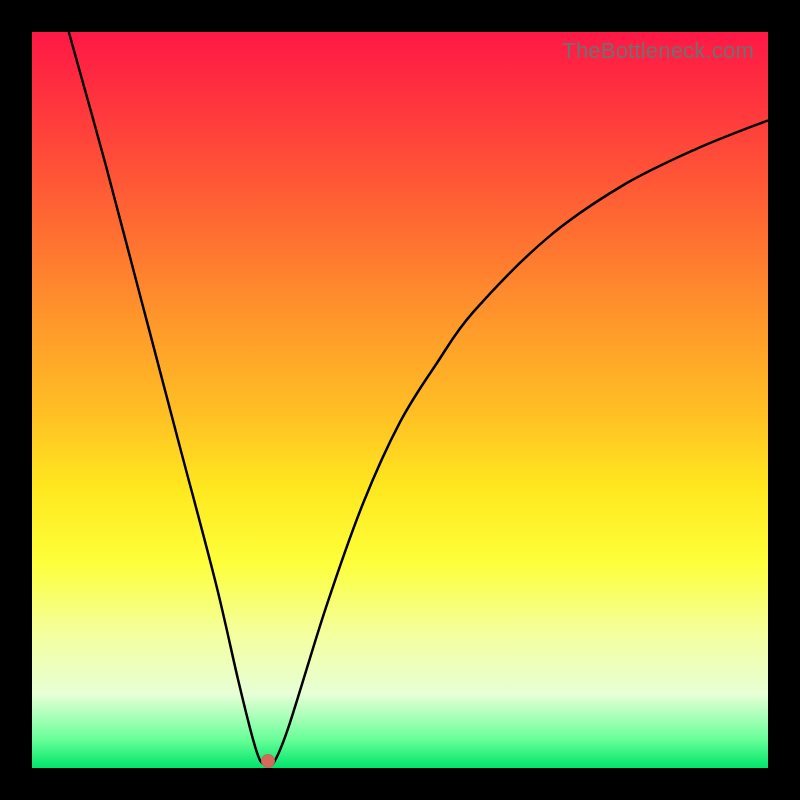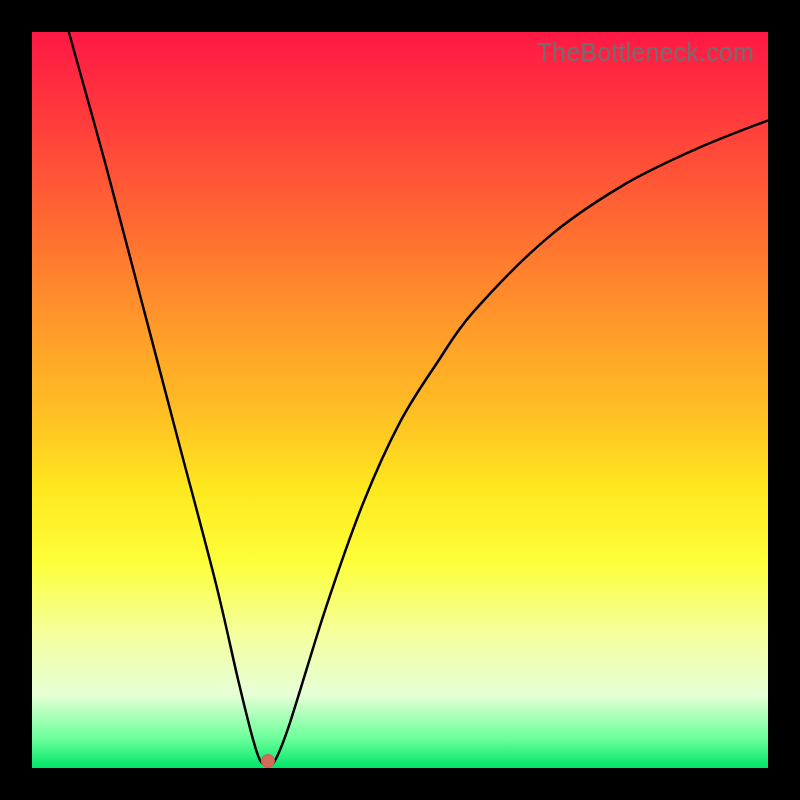--- a/index.html
+++ b/index.html
@@ -35,21 +35,21 @@
       #e6ffd6 90%,
       #6bff9a 96%,
       #00e56a 100%
     );
   }
   .watermark {
     position: absolute;
     top: 6px;
     right: 14px;
     color: #707070;
-    font-size: 25px;
+    font-size: 22px;
     font-weight: 500;
     letter-spacing: 0.2px;
     user-select: none;
   }
   svg.curve {
     position: absolute;
     left: 0;
     top: 0;
     width: 736px;
     height: 736px;

